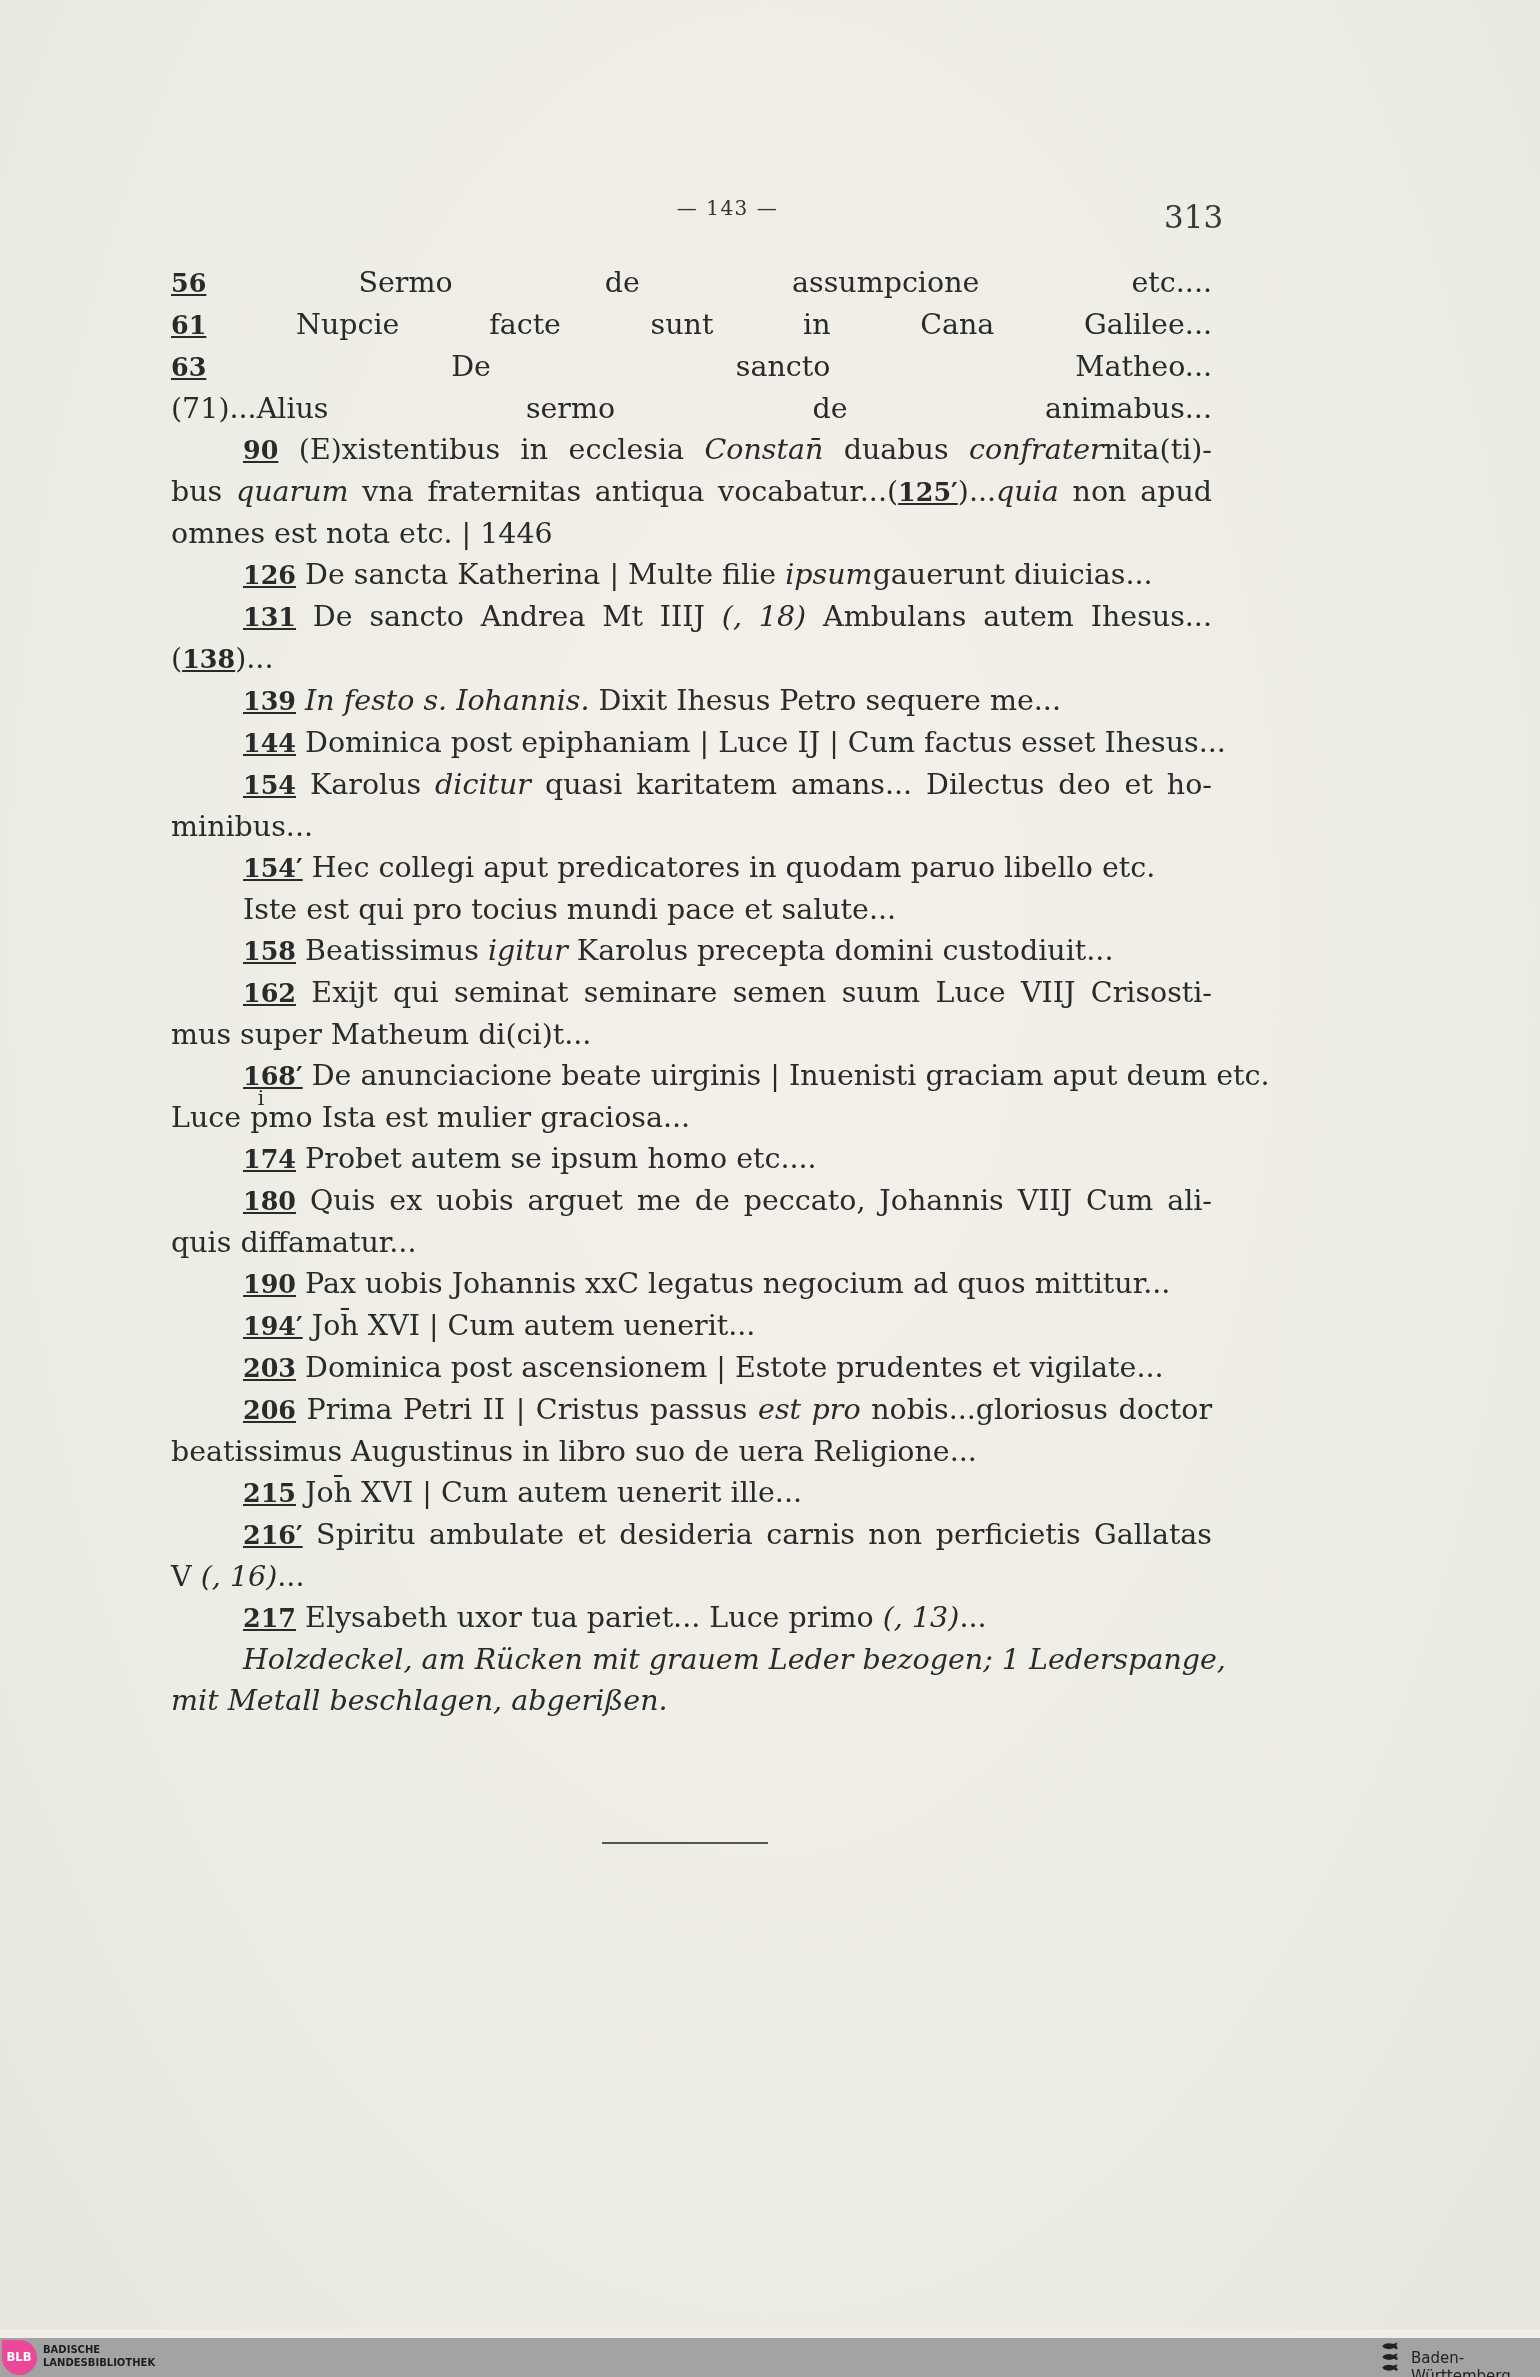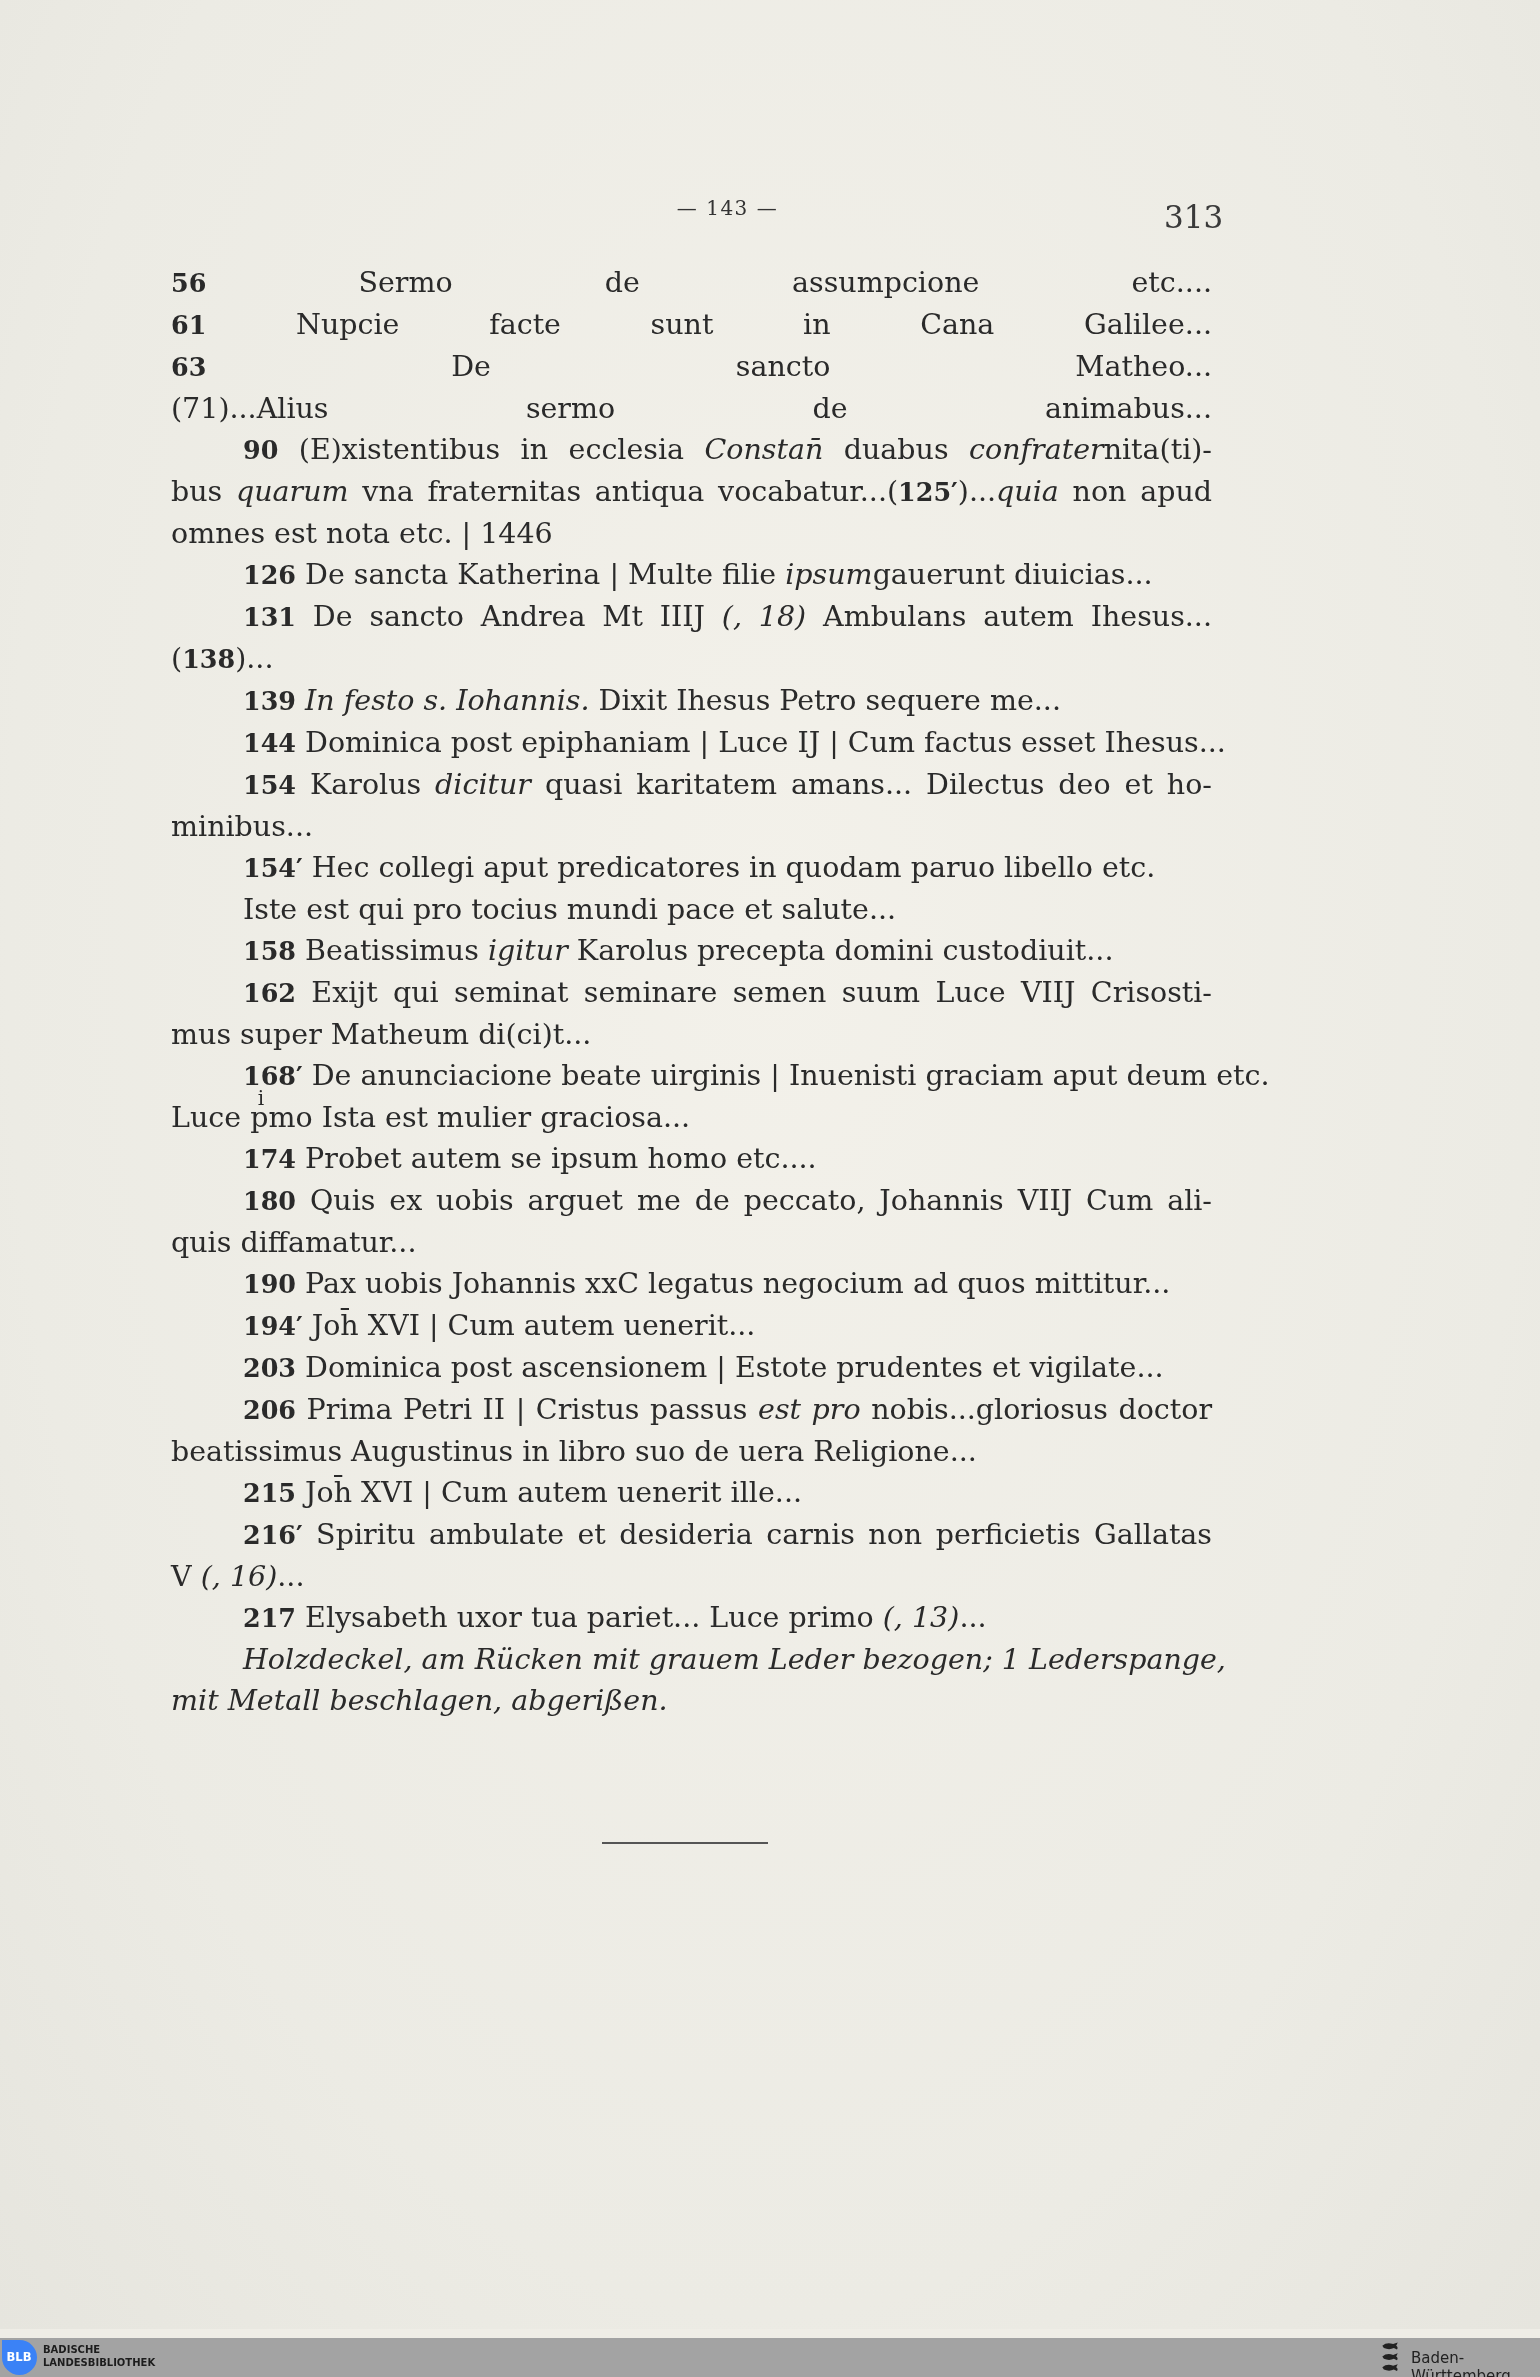--- a/index.html
+++ b/index.html
@@ -22,35 +22,35 @@
     position: absolute; top: 199px; left: 1164px; font-size: 31px; color: #3a3a3a;
   }
   .body-text {
     position: absolute; top: 262px; left: 171px; width: 1041px;
     font-size: 28.5px; line-height: 41px;
     text-align: justify;
   }
   .line { white-space: nowrap; text-align: justify; text-align-last: justify; }
   .line.last { text-align-last: left; }
   .indent { padding-left: 72px; }
-  .num { font-weight: bold; font-family: "DejaVu Serif", serif; font-size: 25.4px; }
+  .num { font-weight: bold; font-family: "DejaVu Serif", serif; font-size: 25.4px; text-decoration: underline; }
   i { font-style: italic; }
   .sup-i { position: relative; }
   .sup-i b { position: absolute; left: 7.7px; top: -23px; font-weight: normal; font-size: 20px; }
   .rule {
     position: absolute; top: 1842px; left: 602px; width: 166px; height: 2.3px;
     background: #555;
   }
   .footer {
     position: absolute; left: 0; top: 2338px; width: 1540px; height: 39px;
     background: #a3a3a3; font-family: "DejaVu Sans", sans-serif;
   }
   .blb-badge {
     position: absolute; left: 1.5px; top: 1.5px; width: 35px; height: 35px; border-radius: 0 50% 50% 50%;
-    background: #3b82f6; color: #fff; font-weight: bold; font-size: 11.6px;
+    background: #ec4899; color: #fff; font-weight: bold; font-size: 11.6px;
     display: flex; align-items: center; justify-content: center;
   }
   .blb-name {
     position: absolute; left: 43px; top: 4.6px; font-size: 10px; font-weight: bold; line-height: 13px; color: #1d1d1d;
   }
   .bw-icon { position: absolute; left: 1380px; top: 3.1px; width: 21.6px; height: 34px; }
   .bw-name { position: absolute; left: 1411px; top: 10.8px; font-size: 15px; color: #222; }
 </style>
 </head>
 <body>

